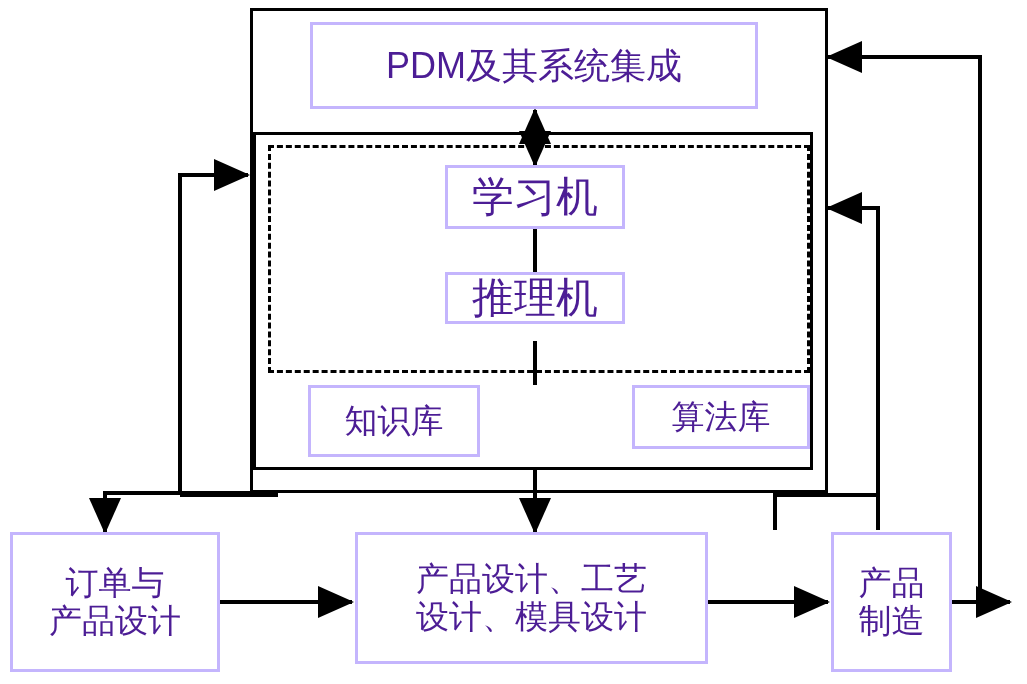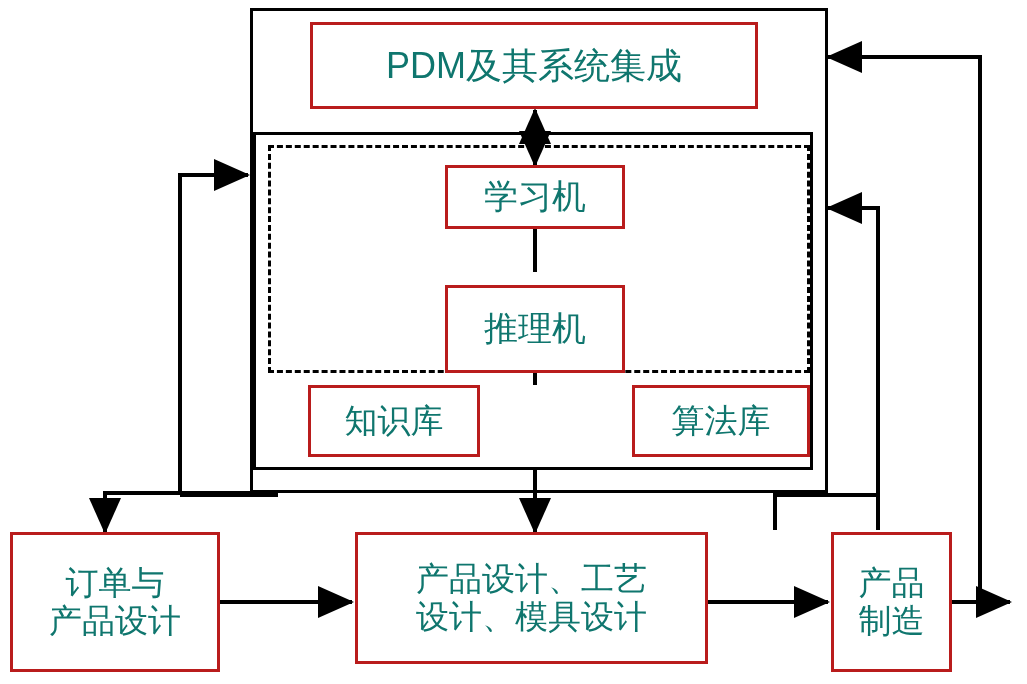--- a/index.html
+++ b/index.html
@@ -11,27 +11,27 @@
     position: relative;
     width: 1027px;
     height: 684px;
     background: #ffffff;
     font-family: "Liberation Sans", sans-serif;
     overflow: hidden;
   }
   .box {
     position: absolute;
     box-sizing: border-box;
-    border: 3px solid #b91c1c;
+    border: 3px solid #c4b5fd;
     background: #ffffff;
     display: flex;
     align-items: center;
     justify-content: center;
     text-align: center;
-    color: #0f766e;
+    color: #4c1d95;
     line-height: 1.15;
     white-space: pre-line;
   }
   .outer-frame {
     position: absolute;
     box-sizing: border-box;
     border: 3px solid #000000;
     background: transparent;
   }
   .dashed-frame {
@@ -48,21 +48,21 @@
   }
   svg.lines {
     position: absolute;
     left: 0;
     top: 0;
     width: 1027px;
     height: 684px;
     overflow: visible;
   }
   .t-pdm   { font-size: 36px; }
-  .t-mid   { font-size: 34px; }
+  .t-mid   { font-size: 42px; }
   .t-lib   { font-size: 33px; }
   .t-leaf  { font-size: 33px; }
 </style>
 </head>
 <body>
 
 <div id="canvas">
 
   <svg class="lines">
     <defs>
@@ -104,26 +104,26 @@
   <div class="outer-frame" style="left:250px; top:8px; width:578px; height:485px;"></div>
 
   <div class="inner-frame" style="left:253px; top:132px; width:560px; height:338px;"></div>
 
   <div class="dashed-frame" style="left:268px; top:145px; width:542px; height:228px;"></div>
 
   <div class="box t-pdm" style="left:310px; top:22px; width:448px; height:87px;">PDM及其系统集成</div>
 
   <div class="box t-mid" style="left:445px; top:165px; width:180px; height:64px;">学习机</div>
 
-  <div class="box t-mid" style="left:445px; top:285px; width:180px; height:88px;">推理机</div>
+  <div class="box t-mid" style="left:445px; top:272px; width:180px; height:52px;">推理机</div>
 
   <div class="box t-lib" style="left:268px; top:385px; width:172px; height:72px;margin-left:40px;">知识库</div>
 
 
-  <div class="box t-lib" style="left:632px; top:385px; width:178px; height:72px;">算法库</div>
+  <div class="box t-lib" style="left:632px; top:385px; width:178px; height:64px;">算法库</div>
 
   <div class="box t-leaf" style="left:10px; top:532px; width:210px; height:140px;">订单与
 产品设计</div>
 
   <div class="box t-leaf" style="left:355px; top:532px; width:353px; height:132px;">产品设计、工艺
 设计、模具设计</div>
 
   <div class="box t-leaf" style="left:831px; top:532px; width:121px; height:140px;">产品
 制造</div>
 

